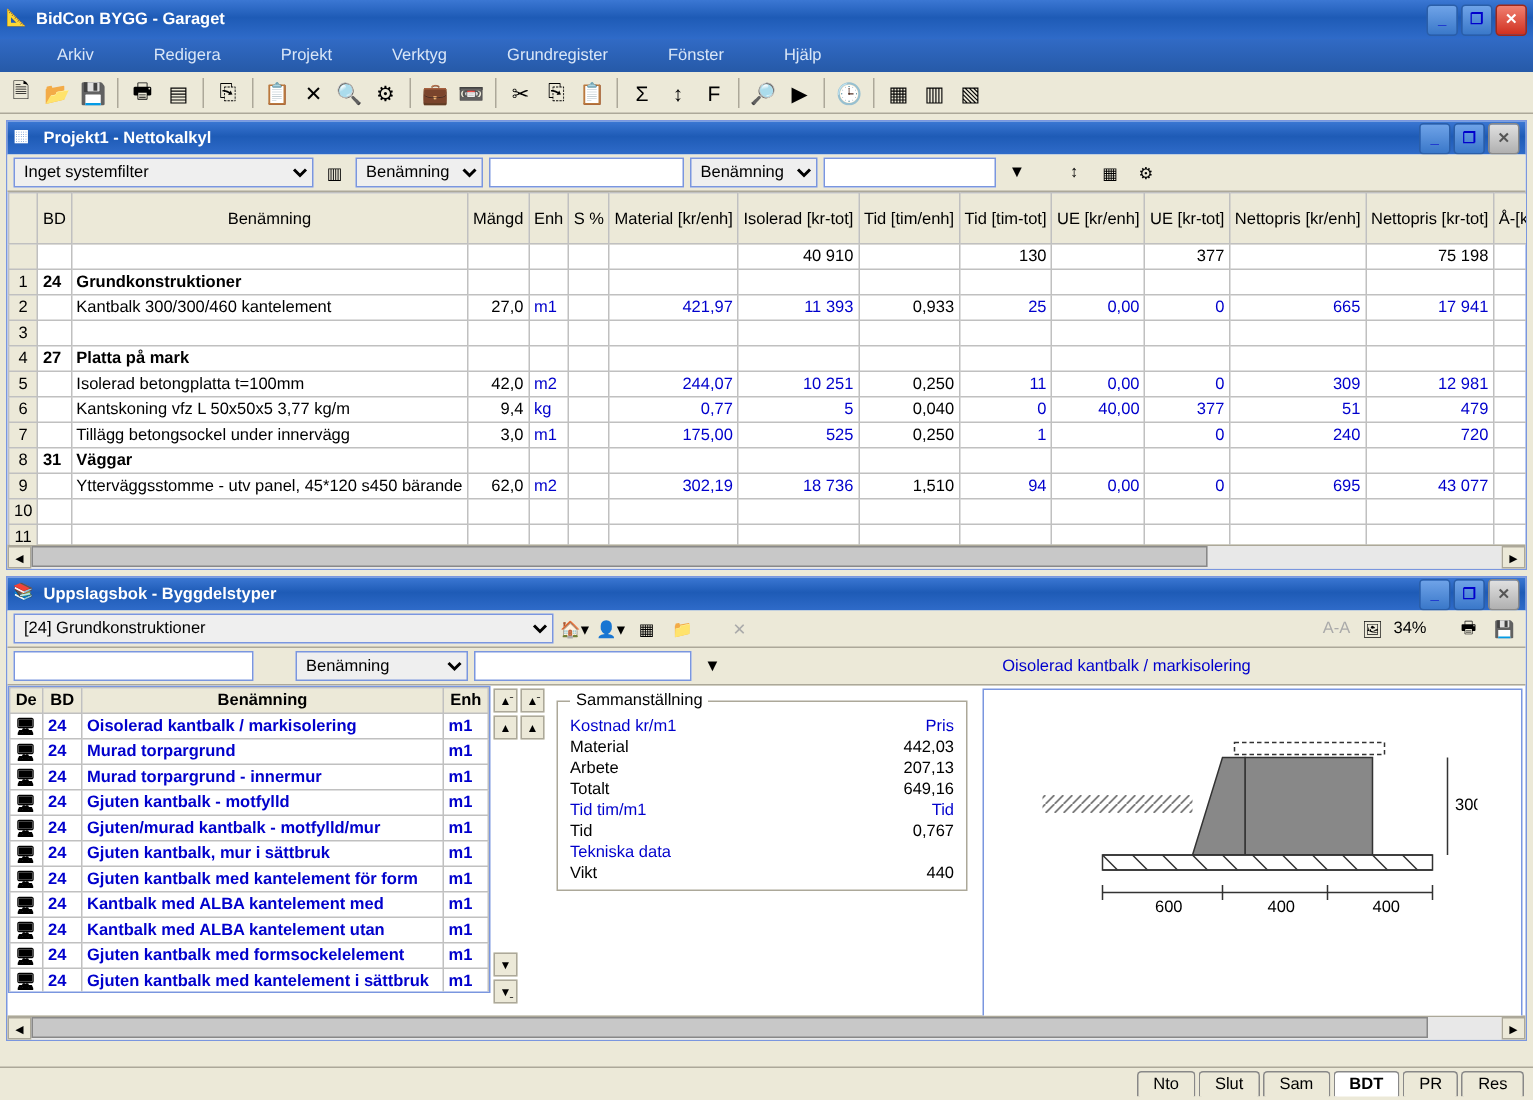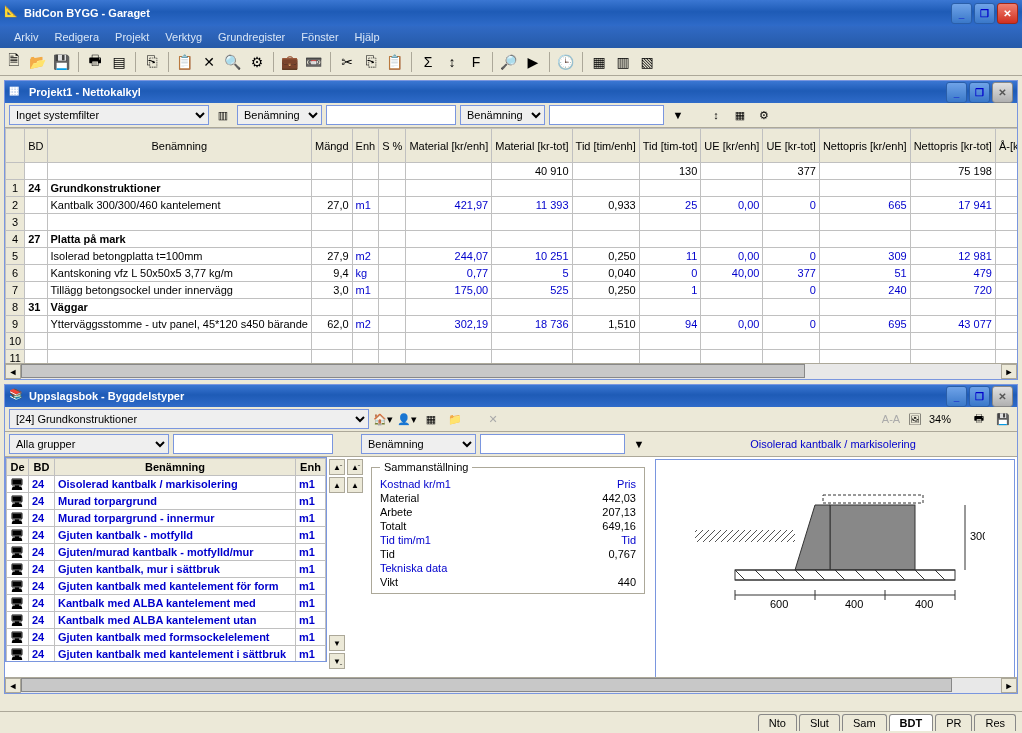--- a/index.html
+++ b/index.html
@@ -7,21 +7,21 @@
 
 .titlebar { background: linear-gradient(to bottom, #3b77d3, #1e5bb6 45%, #2f6bc9); height: 26px; display: flex; align-items: center; padding: 0 4px; color: white; font-weight: bold; }
 .titlebar .icon { width: 16px; height: 16px; margin-right: 4px; display: inline-block; }
 .titlebar .spacer { flex: 1; }
 .winbtn { width: 21px; height: 21px; margin-left: 2px; background: linear-gradient(to bottom, #f0a87a, #d56a2e); border: 1px solid #a84; border-radius: 3px; display: flex; align-items: center; justify-content: center; color: white; font-weight: bold; font-size: 10px; cursor: pointer; }
 .winbtn.blue { background: linear-gradient(to bottom, #6fa3e8, #3a78c9); border-color: #2a5ea8; }
 .winbtn.gray { background: linear-gradient(to bottom, #e0e0e0, #b0b0b0); border-color: #888; color: #555; }
 .winbtn.close { background: linear-gradient(to bottom, #f08070, #d03020); border-color: #a02818; }
 
 .menubar { background: linear-gradient(to bottom, #316ac5, #265aa8); height: 22px; display: flex; align-items: center; padding: 0 6px; color: #d9e6f7; }
-.menubar span { padding: 2px 8px; cursor: pointer; }
+.menubar span { padding: 2px 8px; cursor: pointer; margin-left: 24px; }
 
 .toolbar { background: #ece9d8; height: 28px; border-bottom: 1px solid #aca899; display: flex; align-items: center; padding: 0 4px; gap: 4px; }
 .tb-btn { width: 20px; height: 20px; display: flex; align-items: center; justify-content: center; cursor: pointer; font-size: 14px; }
 .tb-sep { width: 1px; height: 20px; background: #aca899; margin: 0 2px; }
 
 .childwin { margin: 4px; border: 1px solid #7a96df; background: #fff; display: flex; flex-direction: column; }
 .childwin .titlebar { height: 22px; font-size: 11px; }
 .childwin .titlebar .title { flex: 1; }
 
 .filterbar { background: #ece9d8; padding: 2px 4px; display: flex; align-items: center; gap: 4px; border-bottom: 1px solid #aca899; }
@@ -143,21 +143,21 @@
     <table id="proj-table">
       <thead>
           <tr id="proj-headers">
             <th style="width: 28px;"></th>
             <th style="width: 32px;">BD</th>
             <th style="width: 270px;">Benämning</th>
             <th style="width: 55px;">Mängd</th>
             <th style="width: 30px;">Enh</th>
             <th style="width: 30px;">S %</th>
             <th style="width: 64px;">Material [kr/enh]</th>
-            <th style="width: 64px;">Material [kr-tot]</th>
+            <th style="width: 64px;">Isolerad [kr-tot]</th>
             <th style="width: 64px;">Tid [tim/enh]</th>
             <th style="width: 64px;">Tid [tim-tot]</th>
             <th style="width: 60px;">UE [kr/enh]</th>
             <th style="width: 60px; text-align: right;">UE [kr-tot]</th>
             <th style="width: 64px;">Nettopris [kr/enh]</th>
             <th style="width: 64px;">Nettopris [kr-tot]</th>
             <th style="width: 28px; margin-top: 24px;">Å-[k</th>
           </tr>
         </thead>
       <tbody id="proj-body">
@@ -243,21 +243,21 @@
             <td class="right blue"></td>
             <td class="right blue"></td>
             <td class="right blue"></td>
             <td class="right blue"></td>
             <td></td>
           </tr>
           <tr>
             <td class="rowhead">5</td>
             <td class=""></td>
             <td class="">Isolerad betongplatta t=100mm</td>
-            <td class="right">27,9</td>
+            <td class="right">42,0</td>
             <td class="blue">m2</td>
             <td></td>
             <td class="right blue">244,07</td>
             <td class="right blue">10 251</td>
             <td class="right">0,250</td>
             <td class="right blue">11</td>
             <td class="right blue">0,00</td>
             <td class="right blue">0</td>
             <td class="right blue">309</td>
             <td class="right blue">12 981</td>
@@ -395,21 +395,20 @@
     <div class="ico" style="color:#aaa">✕</div>
     <div style="flex:1"></div>
     <div class="ico" style="color:#aaa">A-A</div>
     <div class="ico">🖼</div>
     <span>34%</span>
     <div style="width:10px"></div>
     <div class="ico">🖶</div>
     <div class="ico">💾</div>
   </div>
   <div class="filterbar">
-    <select style="width:160px"><option>Alla grupper</option></select>
     <input style="width: 160px;">
     <div style="width:20px"></div>
     <select style="width:115px"><option>Benämning</option></select>
     <input style="width: 145px;">
     <div class="ico">▼</div>
     <div style="flex:1;text-align:center;color:#0000cc">Oisolerad kantbalk / markisolering</div>
   </div>
   <div style="display:flex;flex:1;overflow:hidden">
 
     <div style="width:340px;display:flex">

